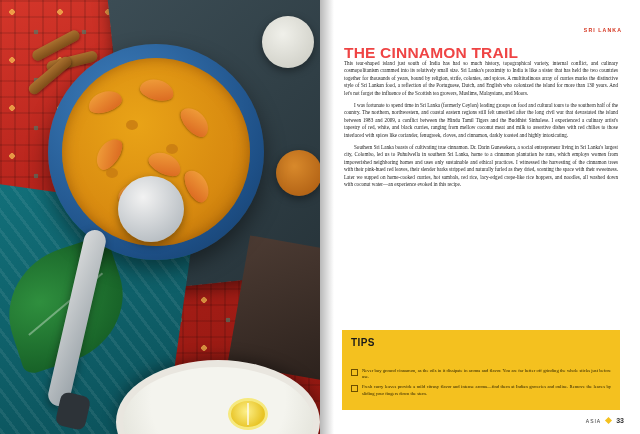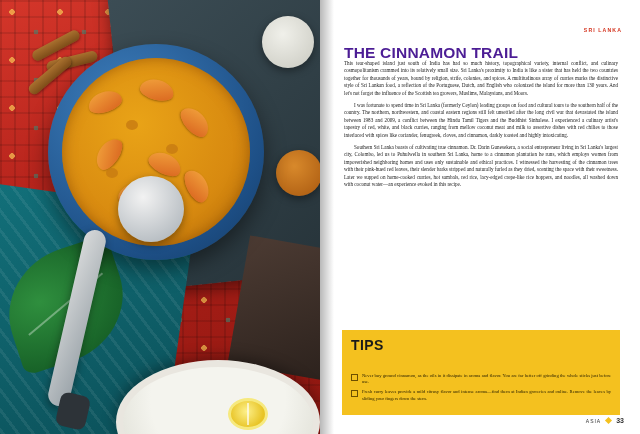--- a/index.html
+++ b/index.html
@@ -207,21 +207,21 @@
     font-weight: bold;
   }
   .chapter-title {
     position: absolute;
     left: 24px;
     top: 34px;
     font-family: "Liberation Sans", sans-serif;
     font-weight: bold;
     font-size: 15.5px;
     letter-spacing: .2px;
-    color: #4c1d95;
+    color: #ef4444;
   }
   .body-col {
     position: absolute;
     left: 24px;
     top: 60px;
     width: 274px;
   }
   .body-col p {
     margin: 0 0 5px 0;
     font-size: 5.1px;
@@ -237,21 +237,21 @@
     left: 22px;
     top: 330px;
     width: 278px;
     background: #f4c11f;
     padding: 7px 9px 9px 9px;
     box-sizing: border-box;
   }
   .tips-title {
     font-family: "Liberation Sans", sans-serif;
     font-weight: bold;
-    font-size: 14px;
+    font-size: 10px;
     letter-spacing: .4px;
     color: #1a1a1a;
     margin-bottom: 20px;
   }
   .tip-item {
     display: flex;
     align-items: flex-start;
     margin-bottom: 4px;
   }
   .tip-bullet {

